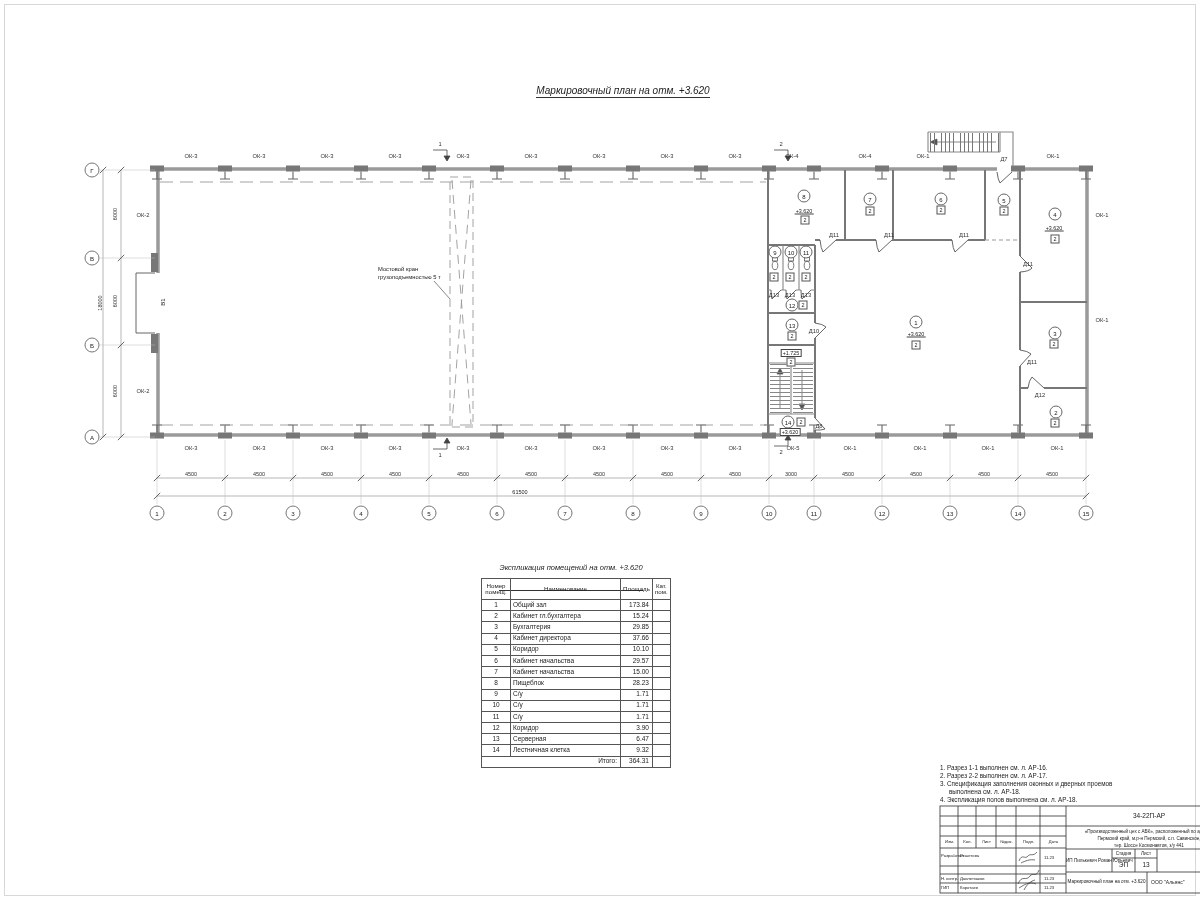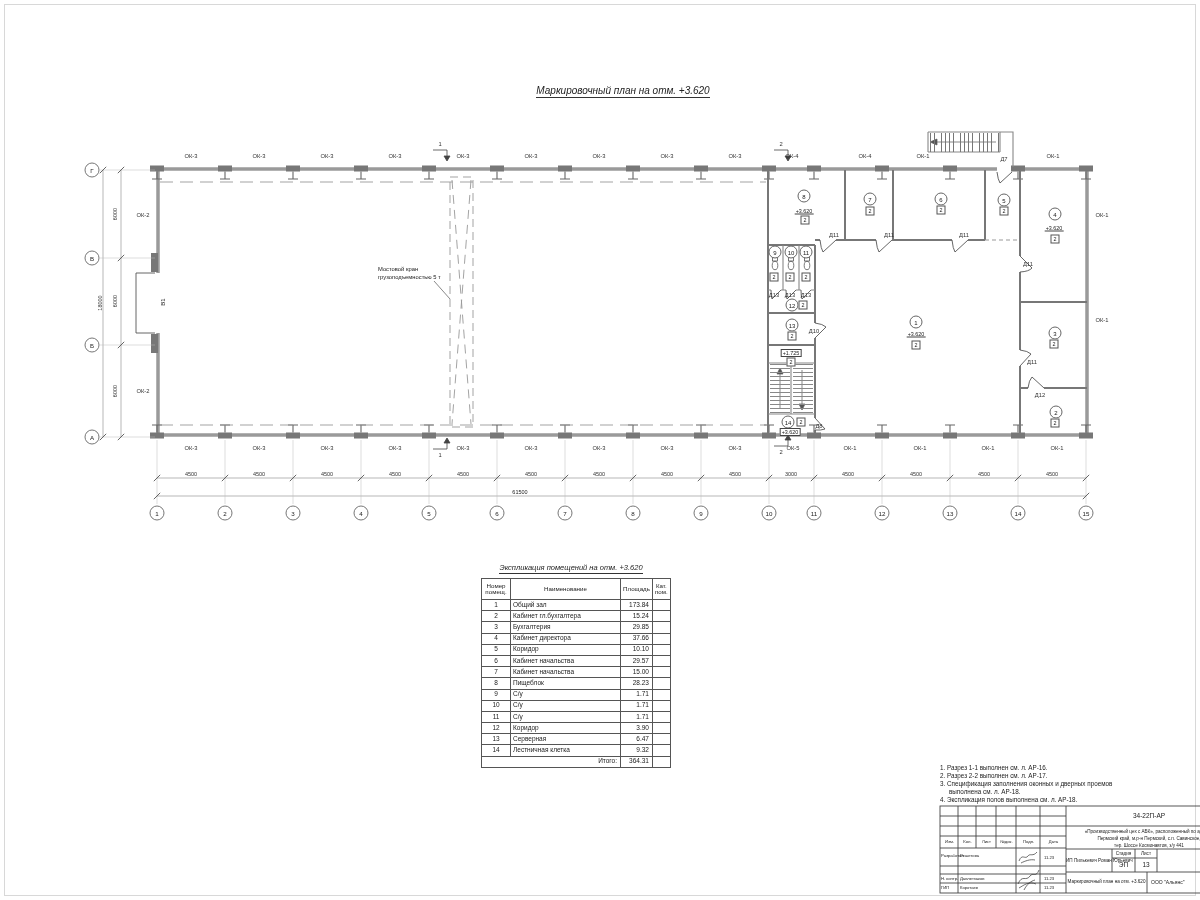--- a/index.html
+++ b/index.html
@@ -26,21 +26,21 @@
   .lvlbox{border:0.7px solid #444;}
   .totaldim{position:absolute;left:520px;top:492px;font-size:5.5px;transform:translate(-50%,-50%);}
   .gatelabel{position:absolute;left:163px;top:302px;font-size:6px;writing-mode:vertical-rl;
              transform:translate(-50%,-50%) rotate(180deg);}
   .cranenote{position:absolute;left:378px;top:266px;font-size:5.8px;line-height:1.3;}
   .title-main{position:absolute;left:473px;top:80px;width:300px;text-align:center;}
   .title-main span{display:inline-block;font-style:italic;font-size:10px;
                    border-bottom:0.8px solid #333;padding-bottom:1px;}
   .title-table{position:absolute;left:441px;top:556px;width:260px;text-align:center;}
   .title-table span{display:inline-block;font-style:italic;font-size:7.5px;
-                    border-bottom:0.7px solid #333;padding-bottom:1px;}
+                    border-bottom:0.7px solid #333;padding-bottom:18px;}
   table.expl{position:absolute;left:481px;top:578px;border-collapse:collapse;font-size:6.5px;
              table-layout:fixed;}
   table.expl th,table.expl td{border:0.8px solid #555;padding:0 2px;height:10.2px;
              line-height:1.05;overflow:hidden;font-weight:normal;}
   table.expl th{height:20px;text-align:center;white-space:pre-line;font-size:6.2px;}
   table.expl td.n{text-align:center;}
   table.expl td.a{text-align:right;padding-right:3px;}
   table.expl td.tot{text-align:right;padding-right:3px;}
   .notes{position:absolute;left:940px;top:764px;width:176px;font-size:6.3px;line-height:1.28;}
   .note{padding-left:9px;text-indent:-9px;}

